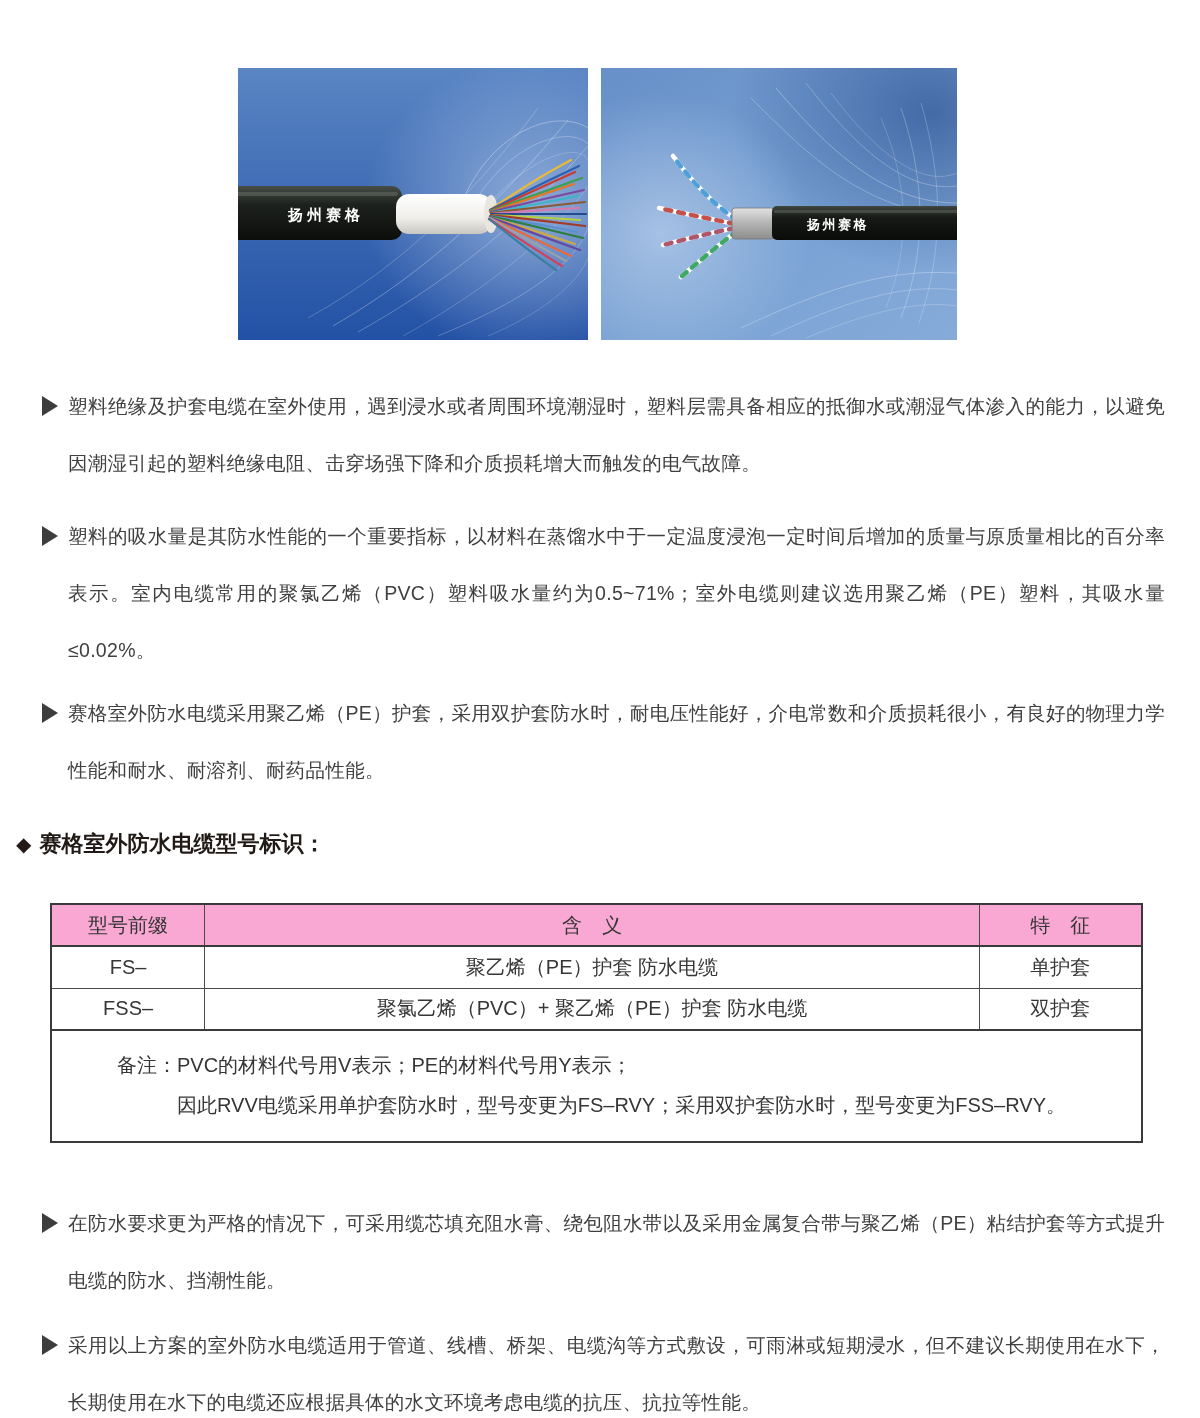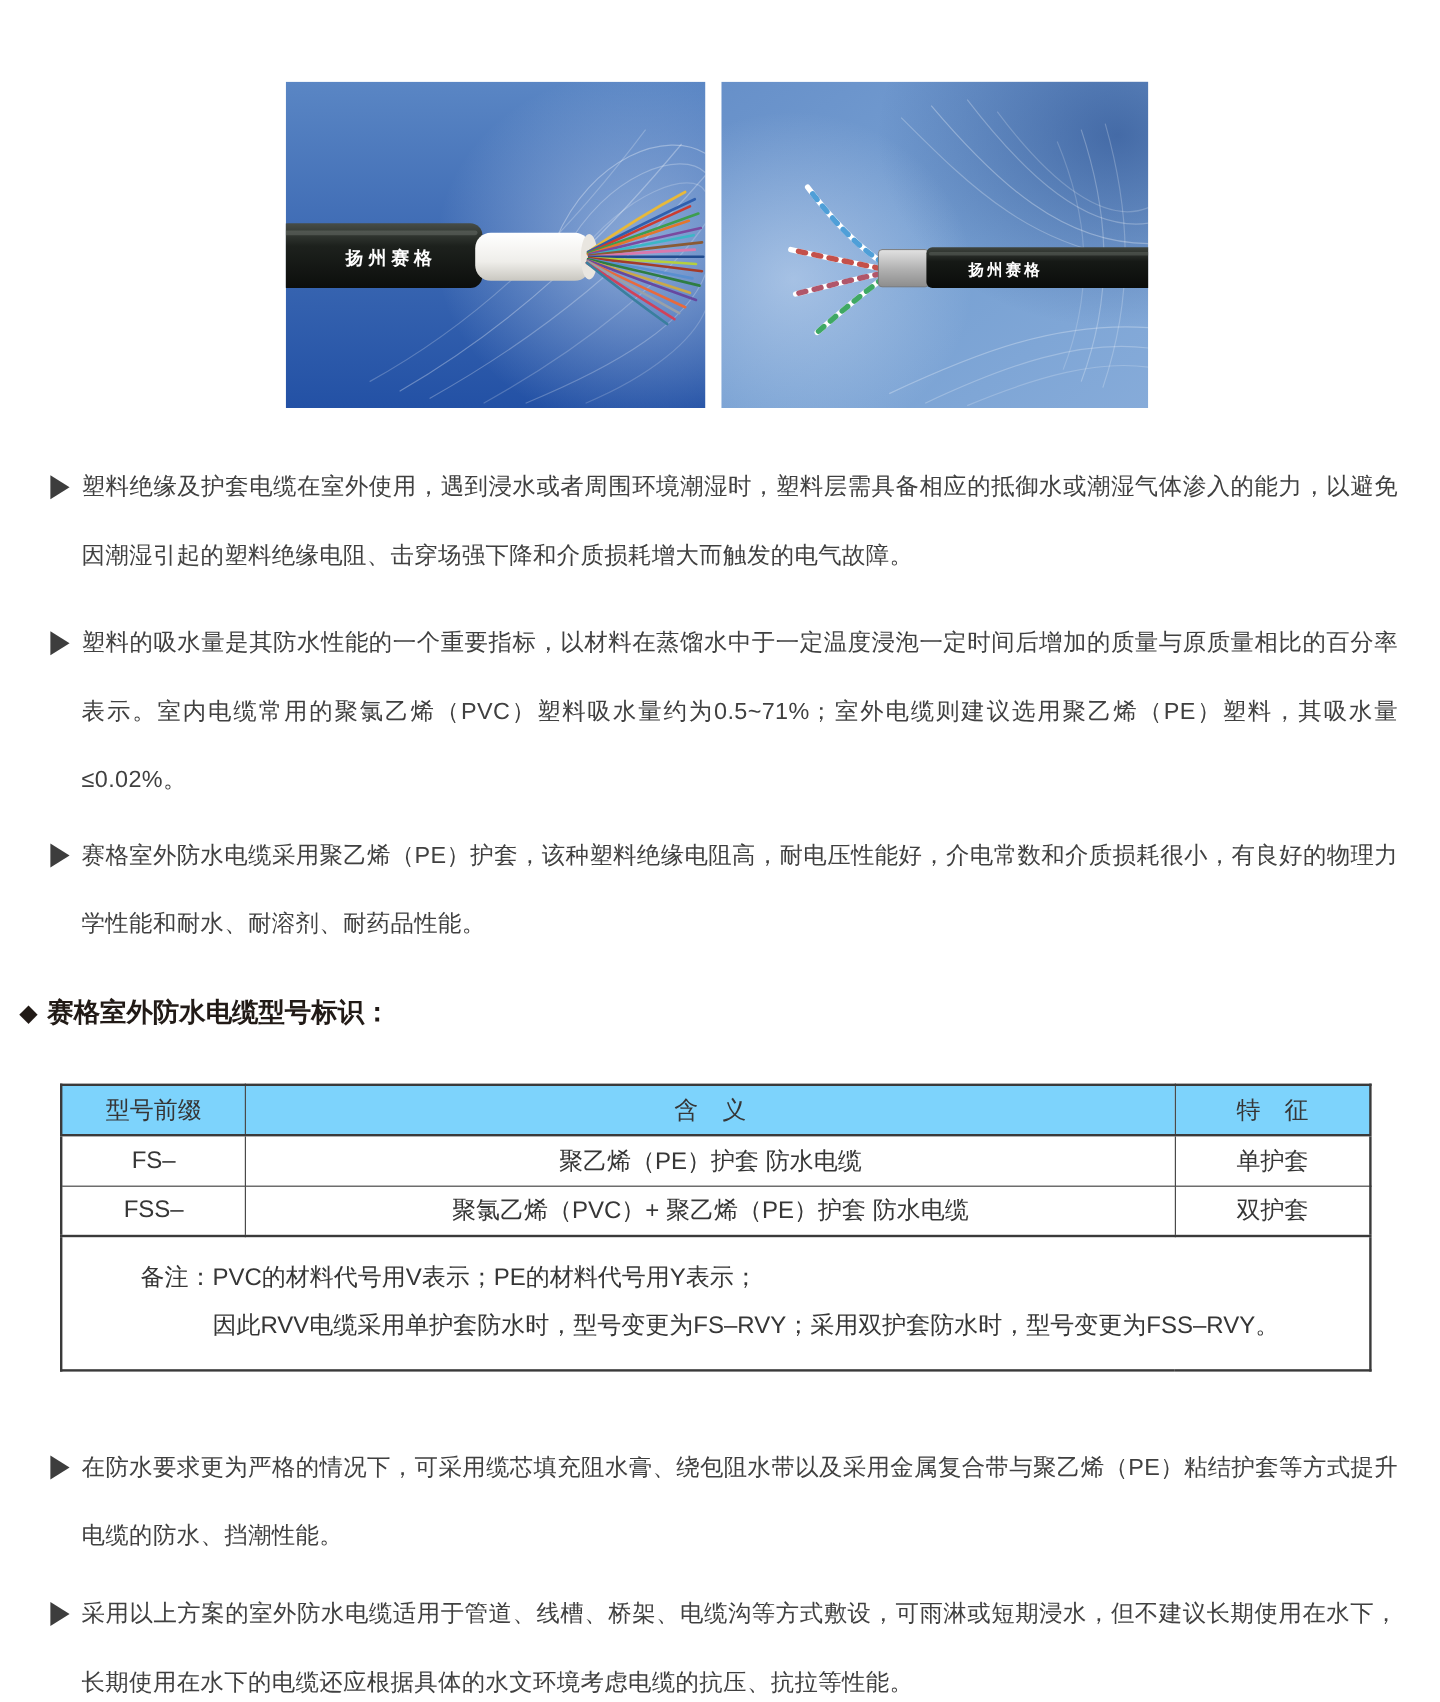--- a/index.html
+++ b/index.html
@@ -47,21 +47,21 @@
     width:1093px; margin:44px 0 0 50px;
     border-collapse:collapse; table-layout:fixed;
     font-size:20px; color:#363636;
   }
   .spec-table th, .spec-table td {
     border:1px solid #4a4a4a; text-align:center; vertical-align:middle;
     height:42px; padding:0 6px;
   }
   .spec-table { border:2px solid #3a3a3a; }
   .spec-table th {
-    background:#7dd3fc; font-weight:normal; border-bottom:2px solid #3a3a3a;
+    background:#f9a8d4; font-weight:normal; border-bottom:2px solid #3a3a3a;
   }
   .col-prefix  { width:152px; }
   .col-meaning { width:766px; }
   .col-feature { width:161px; }
   .note-cell { border-top:2px solid #3a3a3a !important; padding:14px 20px 16px 65px !important; height:auto !important;border-radius:23px; }
   .note { display:flex; text-align:left; font-size:20px; line-height:40px; color:#363636; }
   .note-label { flex:0 0 auto; white-space:nowrap; }
   .note-body  { flex:1; }
 </style>
 </head>
@@ -208,21 +208,21 @@
     <p>塑料绝缘及护套电缆在室外使用，遇到浸水或者周围环境潮湿时，塑料层需具备相应的抵御水或潮湿气体渗入的能力，以避免因潮湿引起的塑料绝缘电阻、击穿场强下降和介质损耗增大而触发的电气故障。</p>
   </div>
 
   <div class="bullet b2">
     <span class="tri"></span>
     <p>塑料的吸水量是其防水性能的一个重要指标，以材料在蒸馏水中于一定温度浸泡一定时间后增加的质量与原质量相比的百分率表示。室内电缆常用的聚氯乙烯（PVC）塑料吸水量约为0.5~71%；室外电缆则建议选用聚乙烯（PE）塑料，其吸水量≤0.02%。</p>
   </div>
 
   <div class="bullet b3">
     <span class="tri"></span>
-    <p>赛格室外防水电缆采用聚乙烯（PE）护套，该种塑料绝缘电阻高，耐电压性能好，介电常数和介质损耗很小，有良好的物理力学性能和耐水、耐溶剂、耐药品性能。</p>
+    <p>赛格室外防水电缆采用聚乙烯（PE）护套，采用双护套防水时，耐电压性能好，介电常数和介质损耗很小，有良好的物理力学性能和耐水、耐溶剂、耐药品性能。</p>
   </div>
 </div>
 
 <div class="section-head">
   <span class="diamond">◆</span>
   <span>赛格室外防水电缆型号标识：</span>
 </div>
 
 <table class="spec-table">
   <thead>

